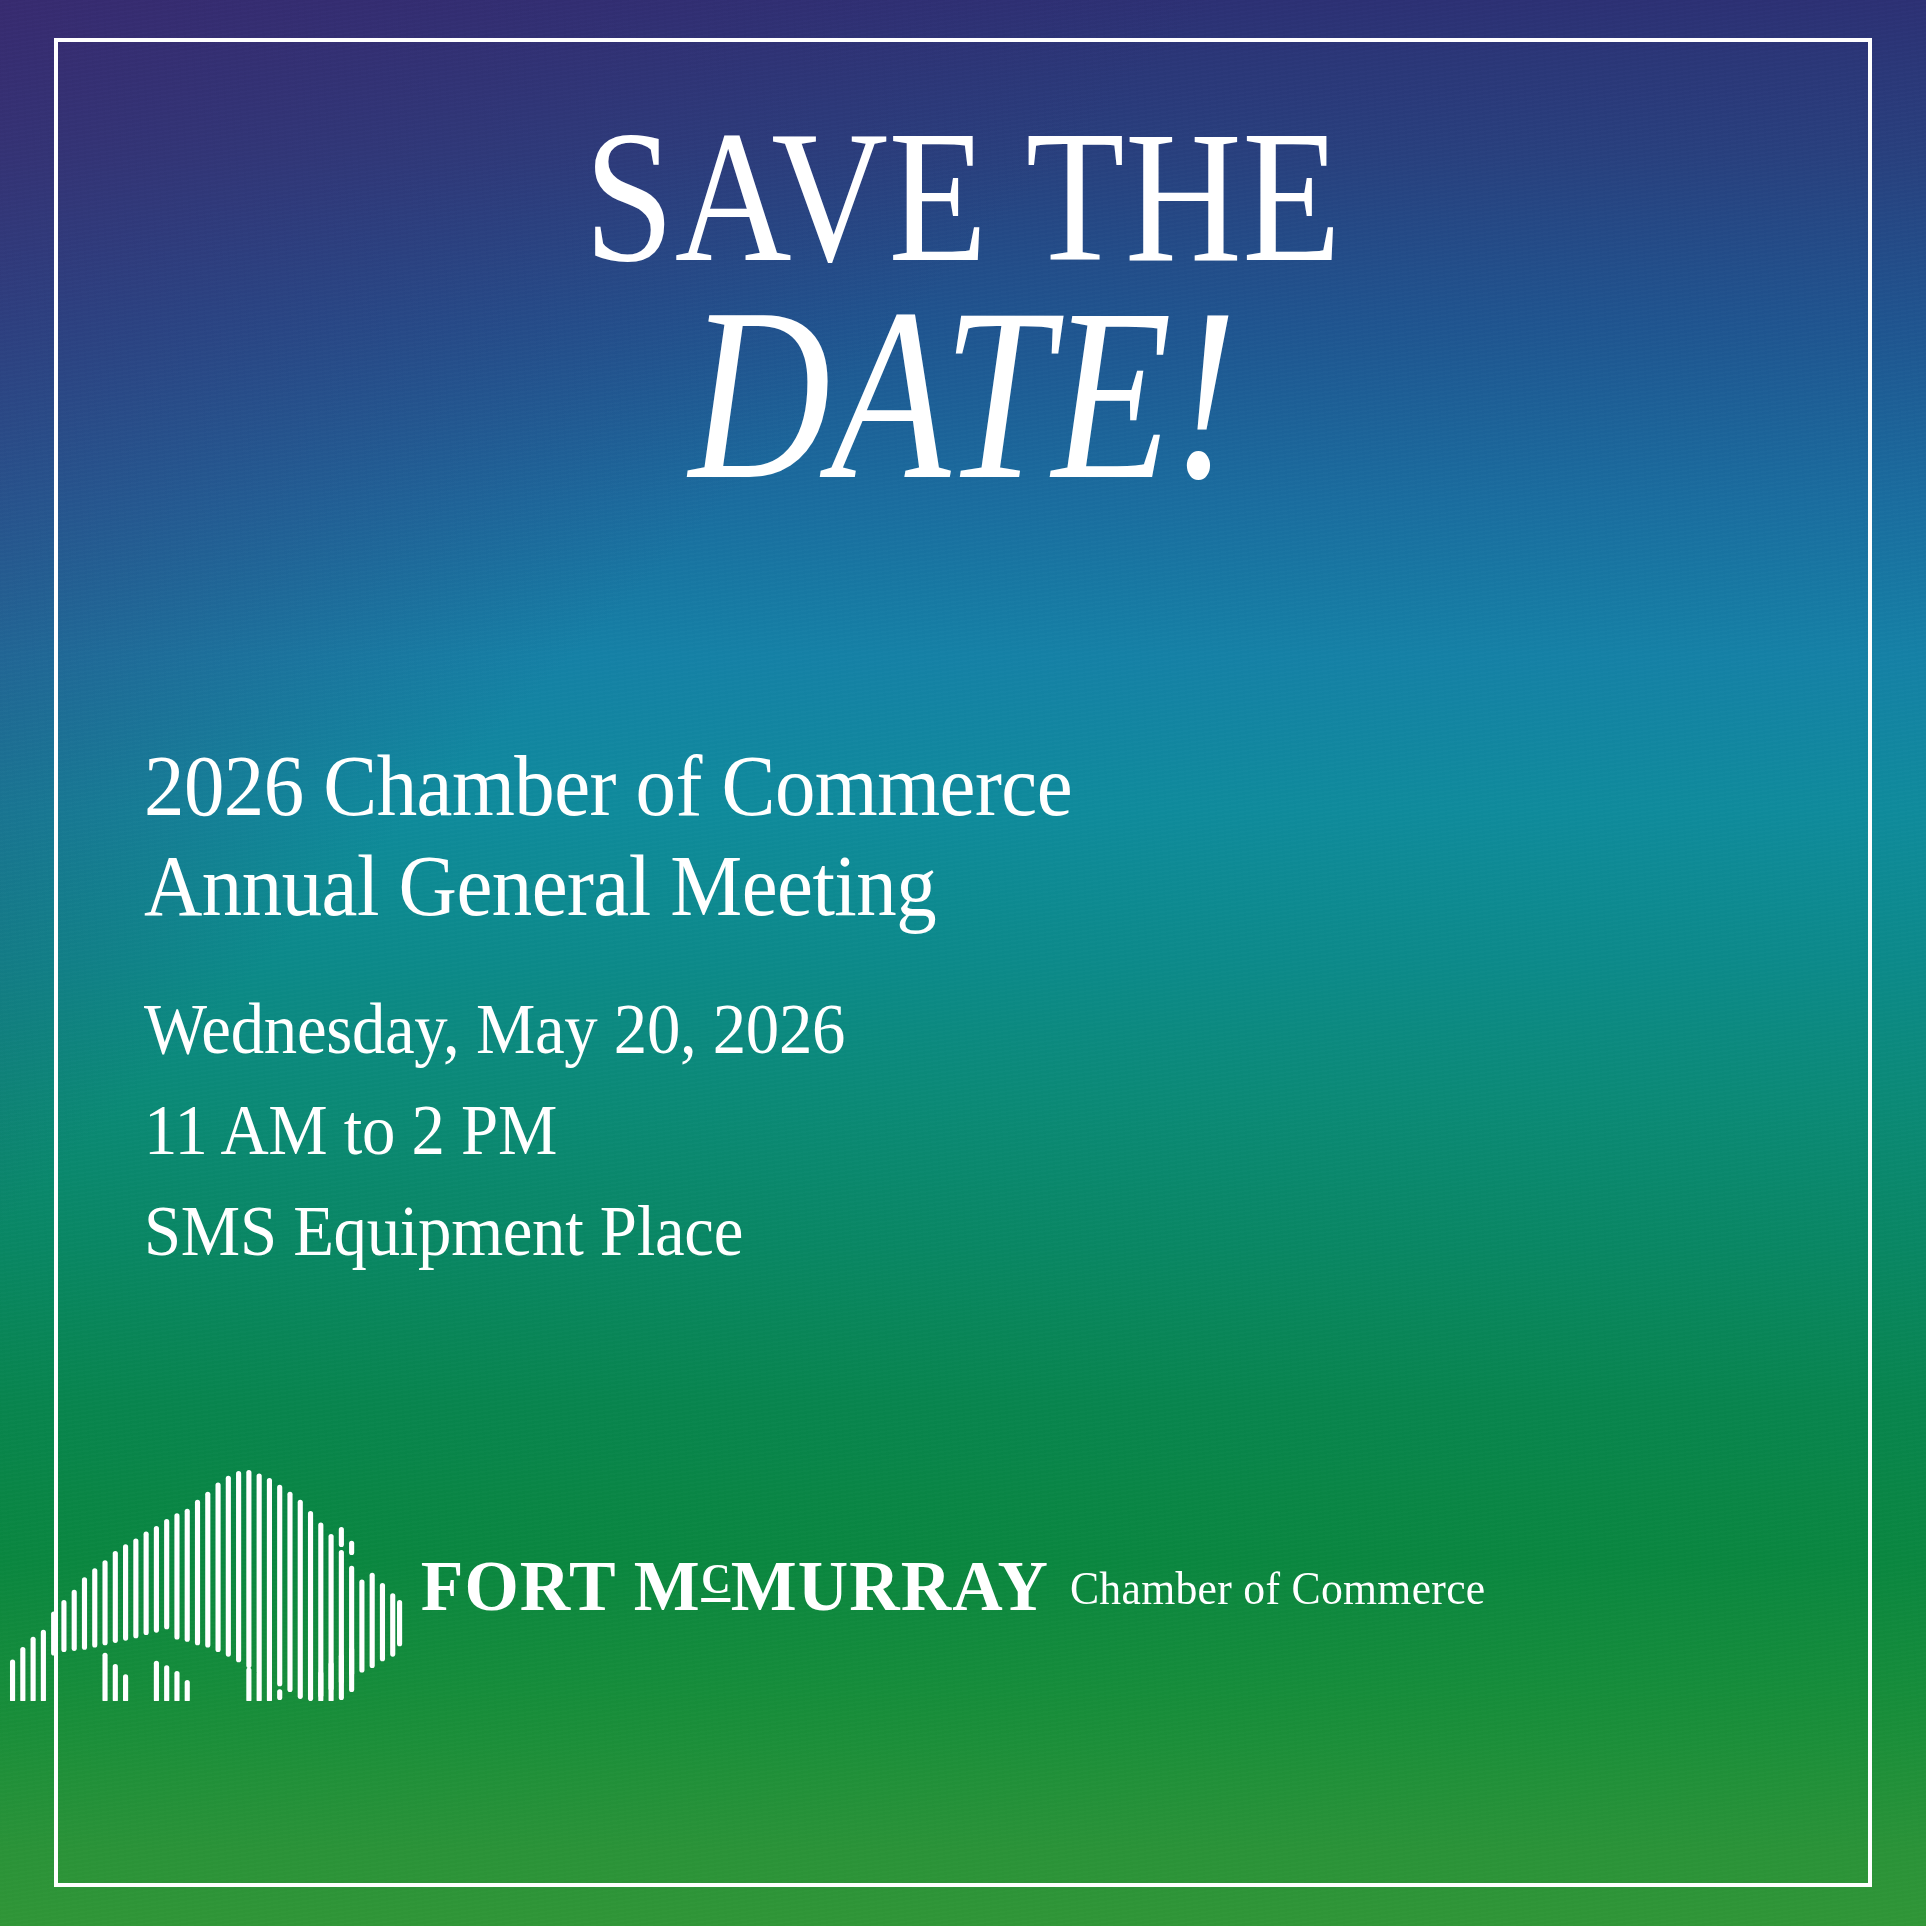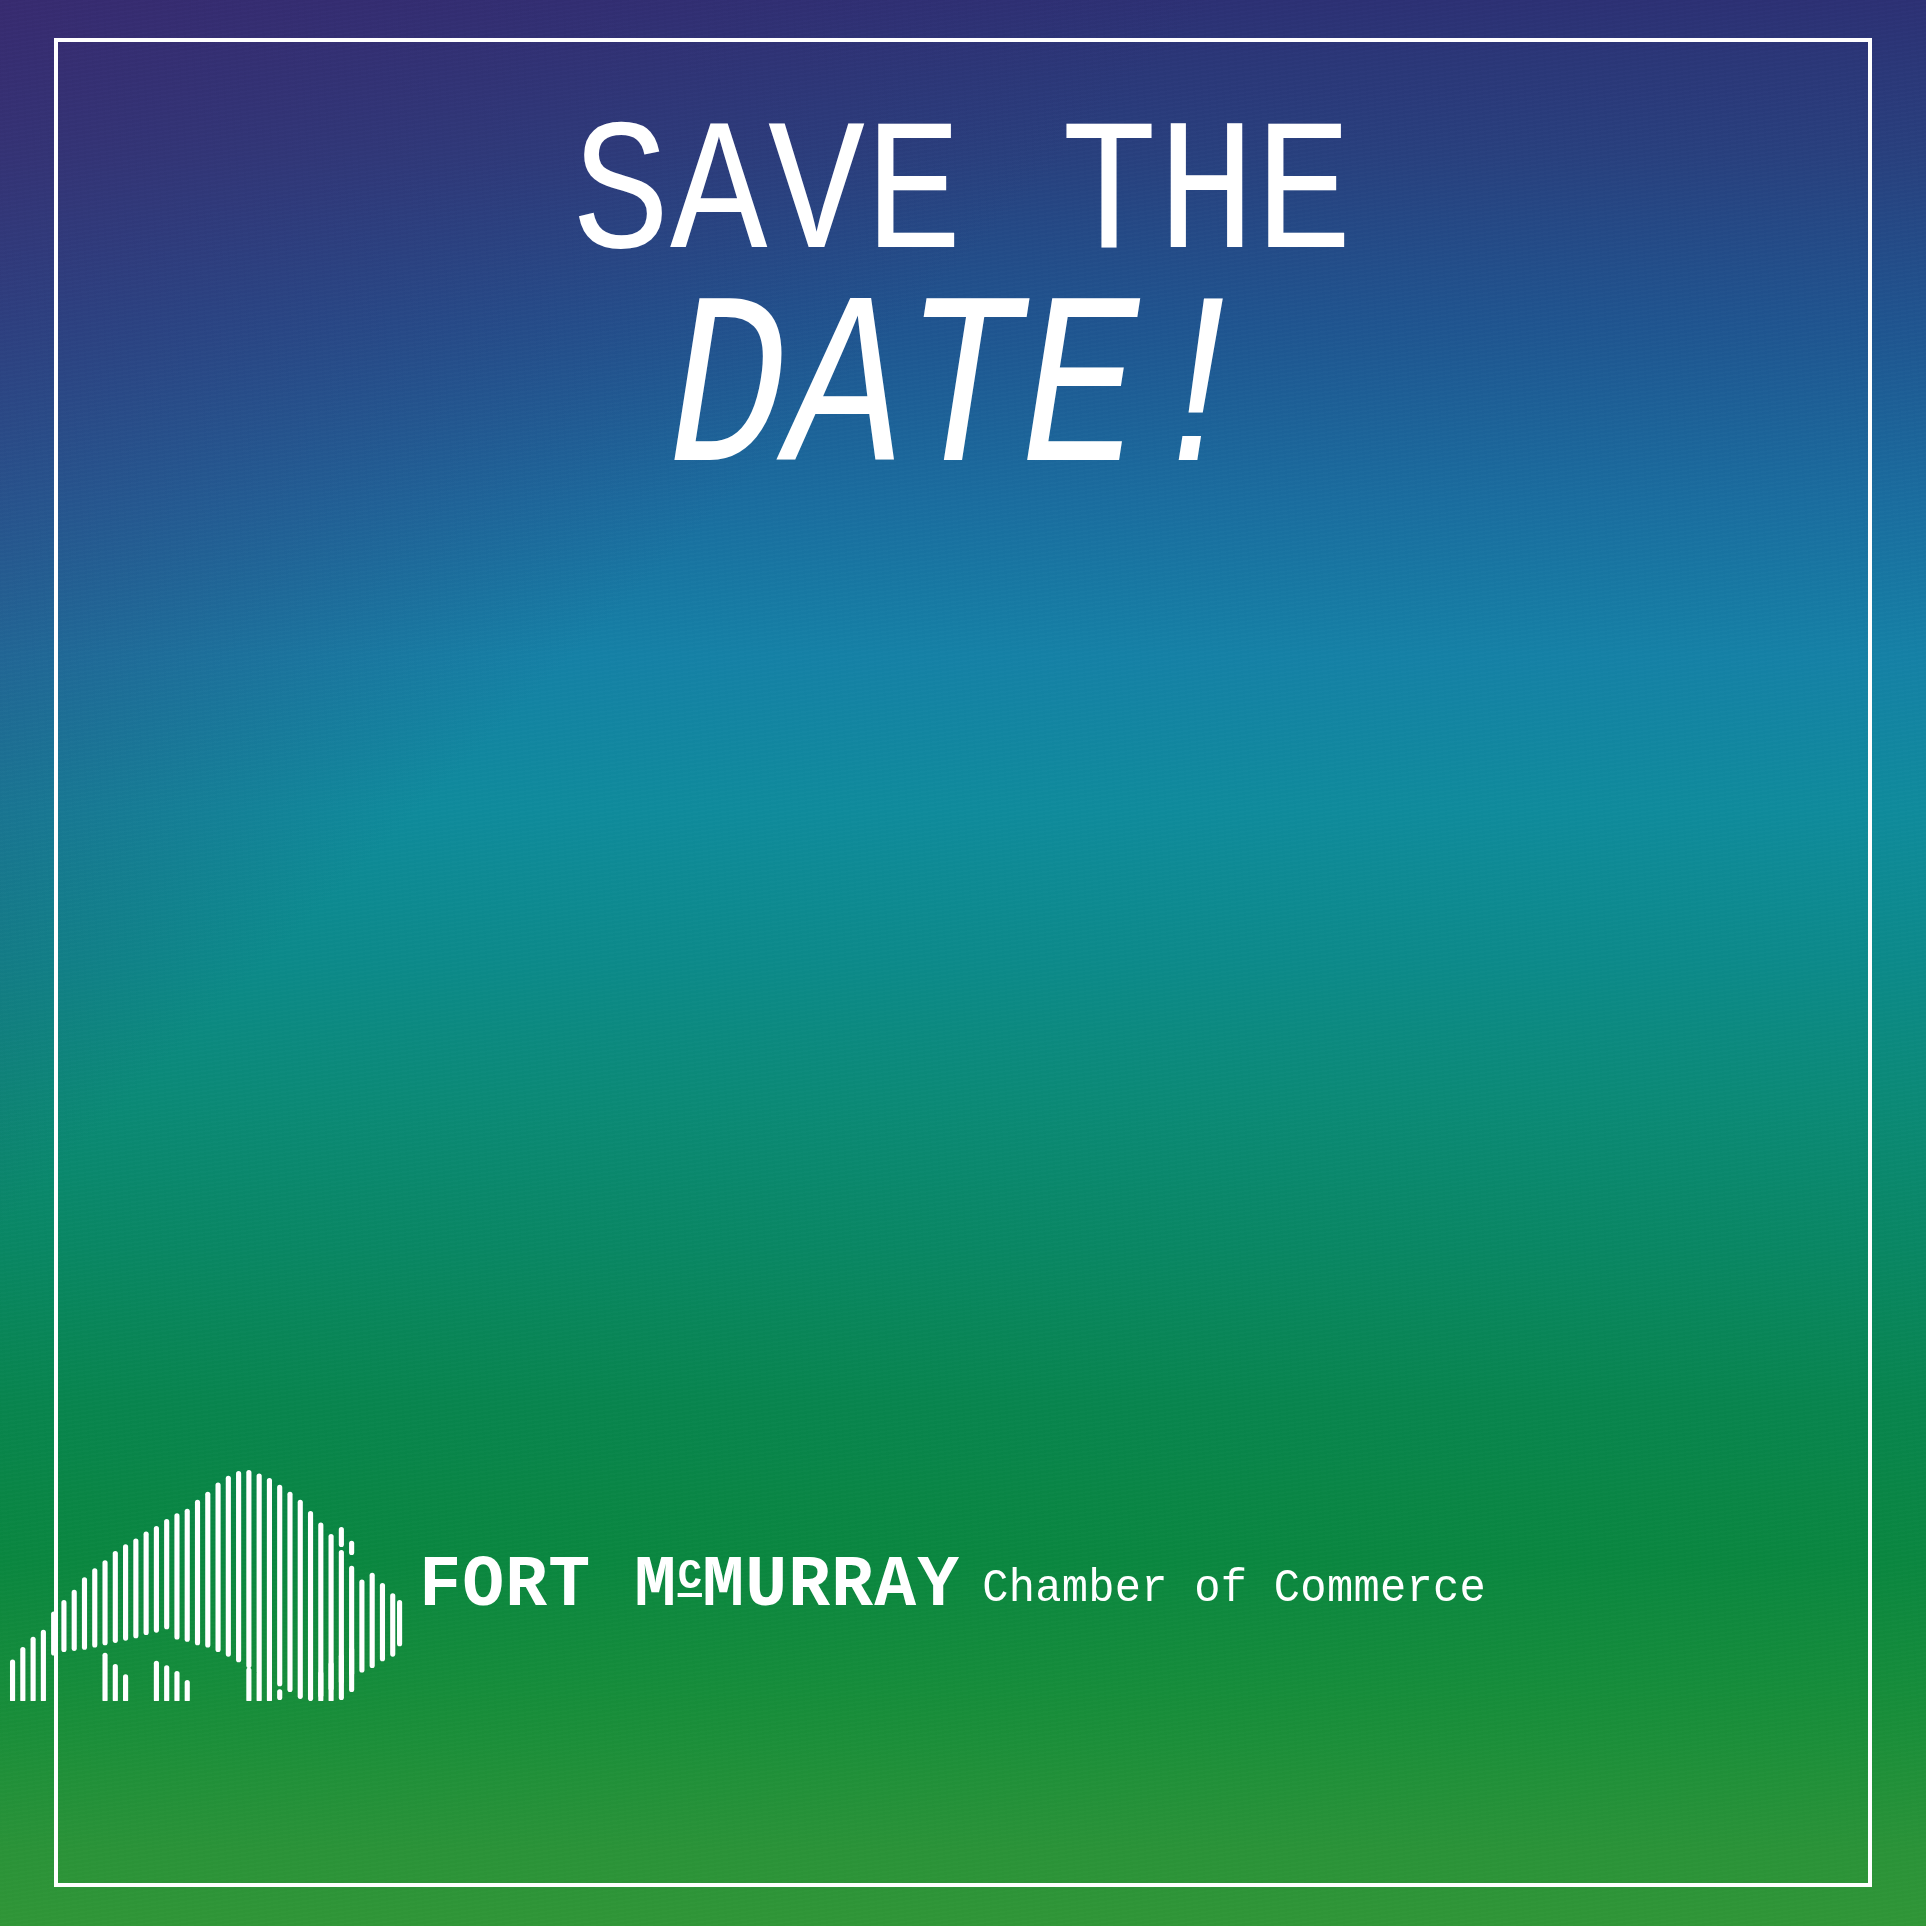--- a/index.html
+++ b/index.html
@@ -5,21 +5,21 @@
   html, body {
     margin: 0;
     padding: 0;
     background: #ffffff;
   }
   #poster {
     position: relative;
     width: 1926px;
     height: 1926px;
     overflow: hidden;
-    font-family: Liberation Mono, monospace;
+    font-family: Liberation Serif, serif;
     background:
       linear-gradient(135deg, rgba(61,40,110,0.65) 0%, rgba(61,40,110,0.0) 32%),
       linear-gradient(
         180deg,
         #2c3074   0%,
         #28407e   8%,
         #1f5590   17%,
         #1a6d9f  26%,
         #1581a6  34%,
         #0f8b9c  42%,
@@ -169,20 +169,31 @@
 
   <div class="texture"></div>
 
   <div class="frame"></div>
 
   <div class="headline">
     <span class="line1">SAVE THE</span>
     <span class="line2">DATE!</span>
   </div>
 
+  <div class="body-copy">
+    <div class="event-title">
+      <span>2026 Chamber of Commerce</span>
+      <span>Annual General Meeting</span>
+    </div>
+    <div class="details">
+      <span>Wednesday, May 20, 2026</span>
+      <span>11 AM to 2 PM</span>
+      <span>SMS Equipment Place</span>
+    </div>
+  </div>
 
   <div class="logo-block">
 
     <svg class="bison-mark" viewBox="0 0 720 420" xmlns="http://www.w3.org/2000/svg">
       <g stroke="#ffffff" stroke-width="9" stroke-linecap="round" fill="none">
 
         <line x1="22" y1="418" x2="22" y2="352"></line>
         <line x1="40" y1="418" x2="40" y2="330"></line>
         <line x1="58" y1="418" x2="58" y2="312"></line>
         <line x1="76" y1="418" x2="76" y2="300"></line>

